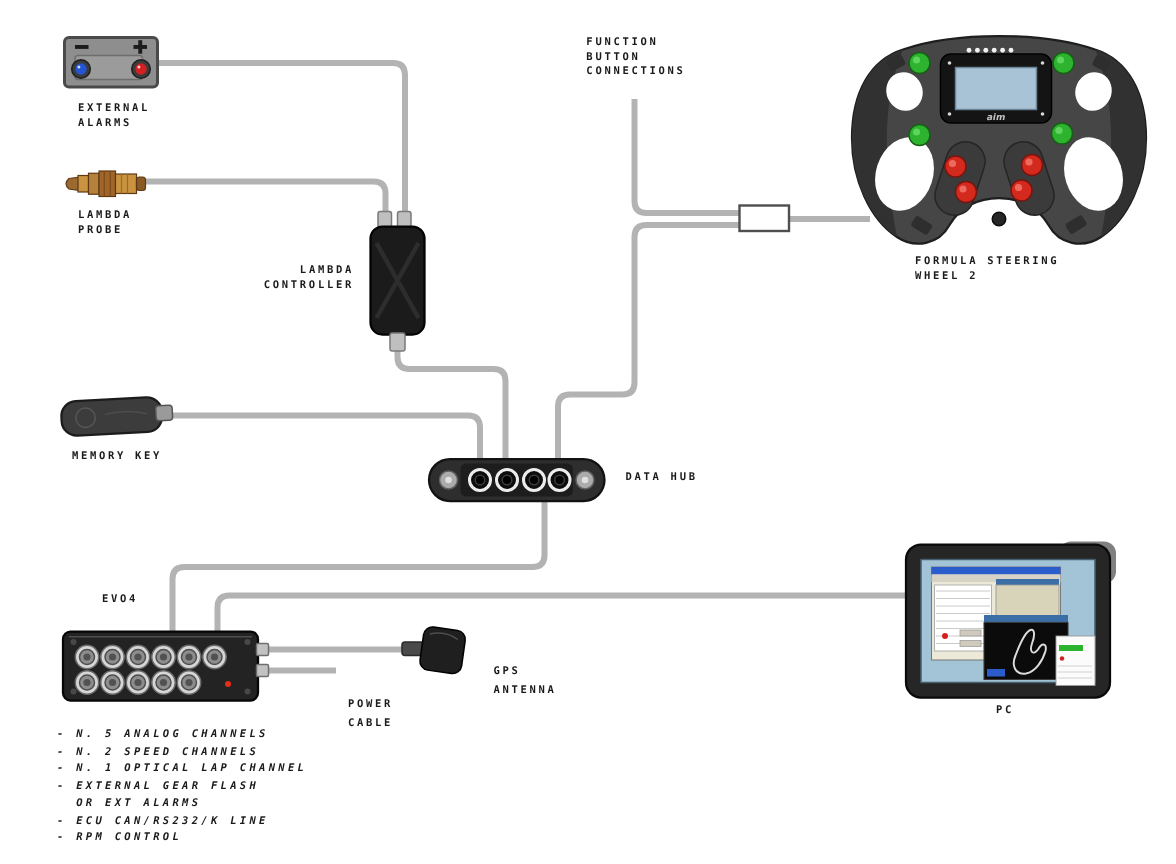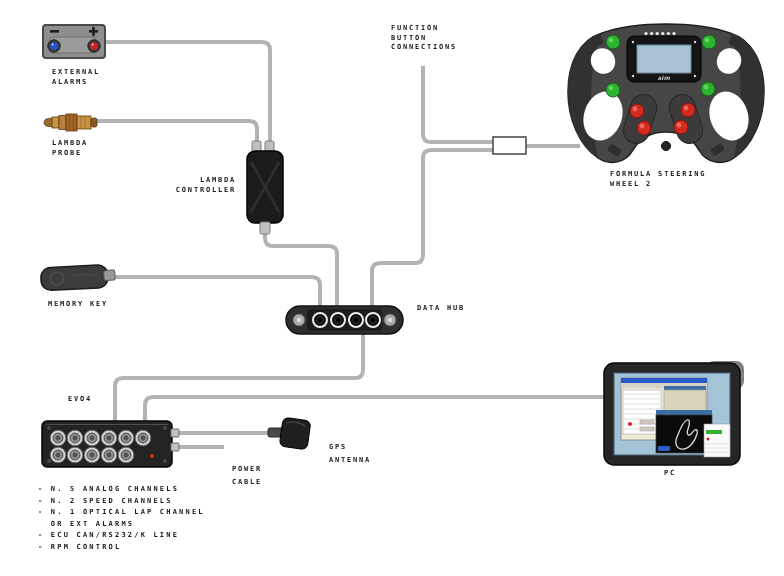--- a/index.html
+++ b/index.html
@@ -7,21 +7,21 @@
          font-family:"DejaVu Sans Mono",monospace;}
   svg{position:absolute;left:0;top:0;}
   .lbl{position:absolute;font-size:7px;font-weight:bold;letter-spacing:1.8px;
        line-height:9.5px;color:#1a1a1a;white-space:pre-line;}
   .lbl2{position:absolute;font-size:7px;font-weight:bold;letter-spacing:1.8px;
        line-height:13px;color:#1a1a1a;white-space:pre-line;margin-top:20px;}
   .ctr{transform:translateX(-50%);text-align:left;}
   .rgt{transform:translateX(-100%);text-align:right;}
   #features{position:absolute;left:38px;top:484px;font-size:7px;font-weight:bold;
             letter-spacing:2.2px;line-height:11.5px;color:#1a1a1a;}
-  #features div{white-space:pre;}
+  #features div{white-space:pre;font-style:italic;}
 </style>
 </head>
 <body>
 
 <div id="stage">
 
 <svg width="784" height="576" viewBox="0 0 784 576">
 
   <g fill="none" stroke="#b3b3b3" stroke-width="4" stroke-linejoin="round">
     <path d="M106,42 H262 Q270,42 270,50 V146"></path>
@@ -268,30 +268,31 @@
 ALARMS</div>
 <div class="lbl ctr" style="left:70px;top:139px">LAMBDA
 PROBE</div>
 <div class="lbl rgt" style="left:236px;top:176px">LAMBDA
 CONTROLLER</div>
 <div class="lbl ctr" style="left:424px;top:24px">FUNCTION
 BUTTON
 CONNECTIONS</div>
 <div class="lbl ctr" style="left:668px;top:170px">FORMULA STEERING WHEEL 2</div>
 <div class="lbl ctr" style="left:78px;top:300px">MEMORY KEY</div>
-<div class="lbl" style="left:417px;top:304px">DATA HUB</div>
+<div class="lbl" style="left:417px;top:314px">DATA HUB</div>
 <div class="lbl" style="left:68px;top:395px">EVO4</div>
 <div class="lbl2 ctr" style="left:350px;top:421px">GPS
 ANTENNA</div>
 <div class="lbl2 ctr" style="left:247px;top:443px">POWER
 CABLE</div>
 <div class="lbl ctr" style="left:670px;top:469px">PC</div>
 
 <div id="features">
   <div>- N. 5 ANALOG CHANNELS</div>
   <div>- N. 2 SPEED CHANNELS</div>
   <div>- N. 1 OPTICAL LAP CHANNEL</div>
+  <div>- EXTERNAL GEAR FLASH</div>
   <div>  OR EXT ALARMS</div>
   <div>- ECU CAN/RS232/K LINE</div>
   <div>- RPM CONTROL</div>
 </div>
 
 </div>
 
 </body></html>

